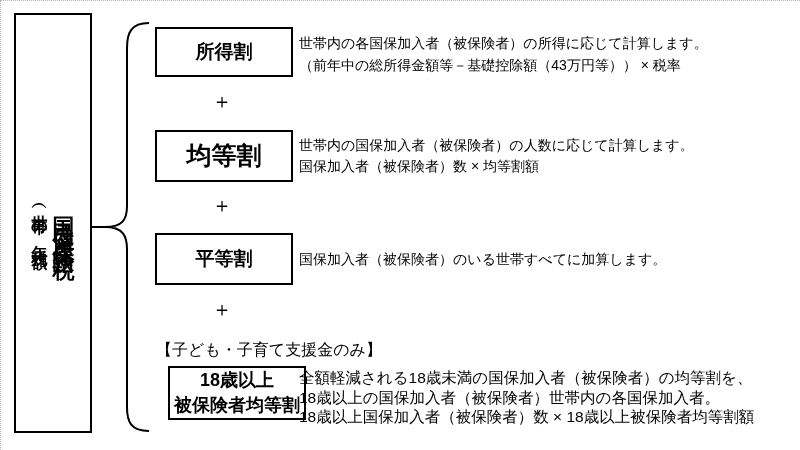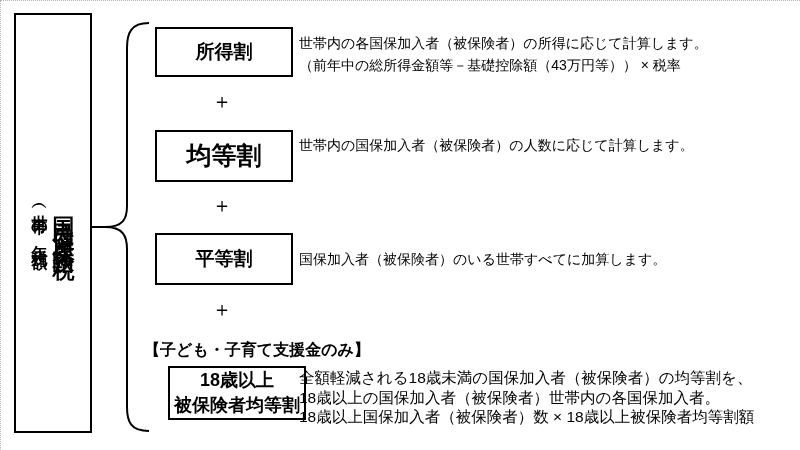--- a/index.html
+++ b/index.html
@@ -37,22 +37,22 @@
 
   .plus{
     position:absolute;left:222px;transform:translate(-50%,-50%);
     font-size:20px;line-height:1;color:#000;
   }
   .plus-1{top:101px;}
   .plus-2{top:205px;}
   .plus-3{top:309px;}
 
   .section-heading{
-    position:absolute;left:144px;top:340px;
-    font-size:16px;font-weight:bold;white-space:nowrap;
+    position:absolute;left:156px;top:340px;
+    font-size:16px;font-weight:normal;white-space:nowrap;
   }
 
   .desc{
     position:absolute;left:299px;font-size:14px;line-height:22px;white-space:nowrap;
   }
   .desc-1{top:32px;}
   .desc-2{top:135px;line-height:21px;}
   .desc-3{top:248px;}
   .desc-4{top:368px;font-size:15.5px;line-height:19.5px;}
 </style>
@@ -81,20 +81,21 @@
     <div>（前年中の総所得金額等－基礎控除額（43万円等）） × 税率</div>
   </div>
 
   <div class="plus plus-1">＋</div>
 
   <div class="comp-box box-2">
     <span class="bl">均等割</span>
   </div>
   <div class="desc desc-2">
     <div>世帯内の国保加入者（被保険者）の人数に応じて計算します。</div>
+    <div>国保加入者（被保険者）数 × 均等割額</div>
   </div>
 
   <div class="plus plus-2">＋</div>
 
   <div class="comp-box box-3">
     <span class="bl">平等割</span>
   </div>
   <div class="desc desc-3">
     <div>国保加入者（被保険者）のいる世帯すべてに加算します。</div>
   </div>

